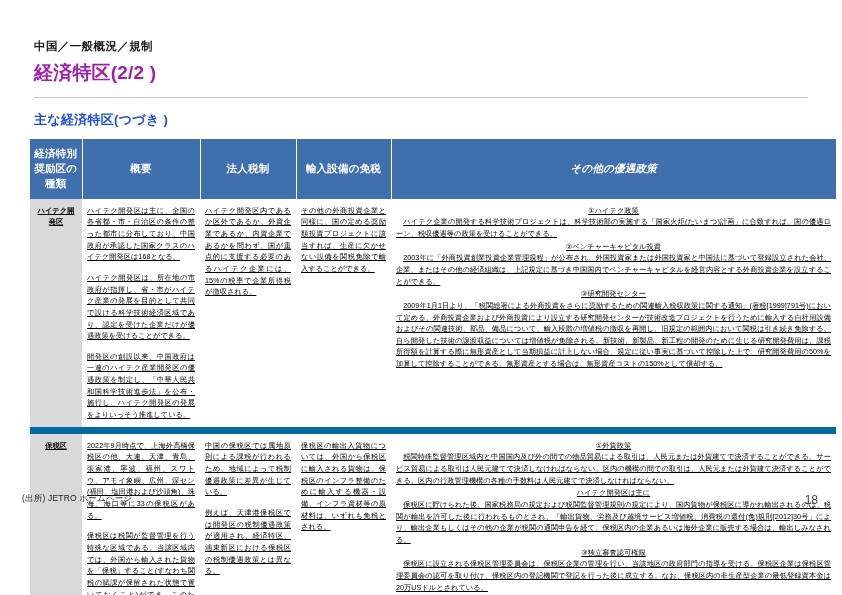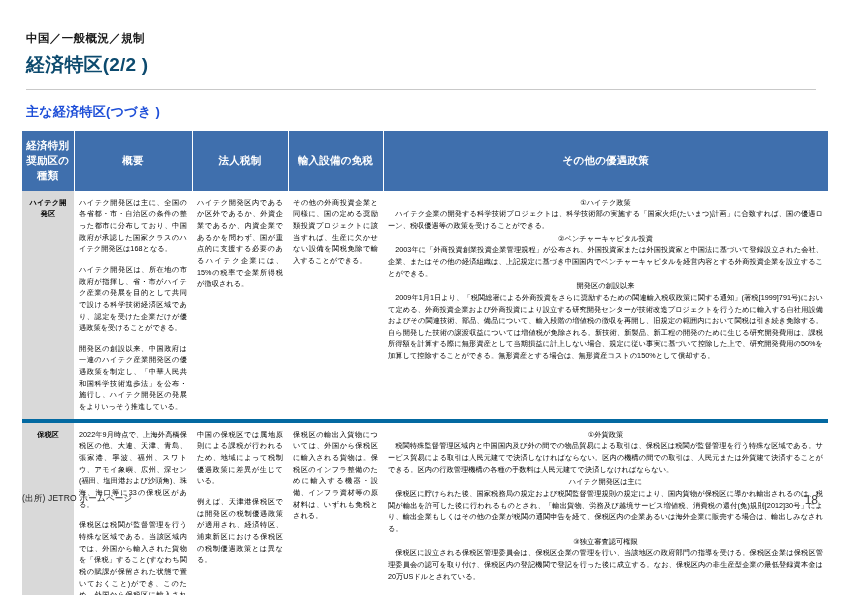--- a/index.html
+++ b/index.html
@@ -14,39 +14,39 @@
     font-family: "Liberation Sans", "DejaVu Sans", sans-serif;
     color: #000000;
     position: relative;
     overflow: hidden;
   }
   .page {
     position: relative;
     width: 842px;
     height: 519px;
     box-sizing: border-box;
-    padding: 4px;
+    padding: 12px;
   }
 
   
   .header {
     padding: 26px 26px 0 22px;
   }
   .breadcrumb {
     font-size: 11.5px;
     font-weight: bold;
     letter-spacing: 0.4px;
     color: #1a1a1a;
     line-height: 1.5;
   }
   .page-title {
     font-size: 19px;
     font-weight: bold;
     letter-spacing: 0.2px;
-    color: #0c4a6e;
+    color: #a21caf;
     margin-top: 6px;
     line-height: 1.3;
   }
   .title-rule {
     margin: 11px 22px 0 22px;
     height: 1px;
     background: #c9c9c9;
   }
   .section-title {
     font-size: 13px;
@@ -73,41 +73,43 @@
     text-align: center;
     vertical-align: middle;
     padding: 7px 3px;
     border-right: 1px solid #ffffff;
     line-height: 1.45;
     letter-spacing: 0.2px;
     height: 30px;
   }
   table.main-table thead th:last-child {
     border-right: none;
+    font-style: italic;
   }
   table.main-table td {
     vertical-align: top;
     font-size: 7.2px;
     line-height: 1.62;
     padding: 6px 5px 6px 5px;
     border-bottom: 1px solid #8d8d8d;
     letter-spacing: 0.05px;
   }
   td.cat-cell {
     background: #d9d9d9;
     text-align: center;
     vertical-align: middle;
     font-size: 9.5px;
     font-weight: bold;
     line-height: 1.5;
     letter-spacing: 0.3px;
     padding: 4px 2px;
   }
   tr.row-sep td {
-    border-bottom: 4px solid #0369a1;
+    border-bottom: 7px solid #0369a1;
+    text-decoration: underline;
   }
   .cell-p {
     margin: 0 0 9px 0;
     text-align: justify;
     text-justify: inter-ideograph;
   }
   .cell-p:last-child {
     margin-bottom: 0;
   }
   .policy-head {
@@ -193,41 +195,41 @@
             <p class="cell-p">ハイテク開発区内であるか区外であるか、外資企業であるか、内資企業であるかを問わず、国が重点的に支援する必要のあるハイテク企業には、15%の税率で企業所得税が徴収される。</p>
           </td>
           <td>
             <p class="cell-p">その他の外商投資企業と同様に、国の定める奨励類投資プロジェクトに該当すれば、生産に欠かせない設備を関税免除で輸入することができる。</p>
           </td>
           <td>
             <p class="policy-head">①ハイテク政策</p>
             <p class="policy-body">ハイテク企業の開発する科学技術プロジェクトは、科学技術部の実施する「国家火炬(たいまつ)計画」に合致すれば、国の優遇ローン、税収優遇等の政策を受けることができる。</p>
             <p class="policy-head">②ベンチャーキャピタル投資</p>
             <p class="policy-body">2003年に「外商投資創業投資企業管理規程」が公布され、外国投資家または外国投資家と中国法に基づいて登録設立された会社、企業、またはその他の経済組織は、上記規定に基づき中国国内でベンチャーキャピタルを経営内容とする外商投資企業を設立することができる。</p>
-            <p class="policy-head">開発区の創設以来</p>
+            <p class="policy-head">③研究開発センター</p>
             <p class="policy-body">2009年1月1日より、「税関総署による外商投資をさらに奨励するための関連輸入税収政策に関する通知」(署税[1999]791号)において定める、外商投資企業および外商投資により設立する研究開発センターが技術改造プロジェクトを行うために輸入する自社用設備およびその関連技術、部品、備品について、輸入段階の増値税の徴収を再開し、旧規定の範囲内において関税は引き続き免除する。自ら開発した技術の譲渡収益については増値税が免除される。新技術、新製品、新工程の開発のために生じる研究開発費用は、課税所得額を計算する際に無形資産として当期損益に計上しない場合、規定に従い事実に基づいて控除した上で、研究開発費用の50%を加算して控除することができる。無形資産とする場合は、無形資産コストの150%として償却する。</p>
           </td>
         </tr>
 
         <tr class="row-sep">
           <td class="cat-cell">保税区</td>
           <td>
             <p class="cell-p">2022年9月時点で、上海外高橋保税区の他、大連、天津、青島、張家港、寧波、福州、スワトウ、アモイ象嶼、広州、深セン(福田、塩田港および沙頭角)、珠海、海口等に33の保税区がある。</p>
             <p class="cell-p">保税区は税関が監督管理を行う特殊な区域である。当該区域内では、外国から輸入された貨物を「保税」すること(すなわち関税の賦課が保留された状態で置いておくこと)ができ、このため、外国から保税区に輸入される貨物は、保税区に入る段階では正式の通関手続きを行う必要がない。</p>
           </td>
           <td>
             <p class="cell-p">中国の保税区では属地原則による課税が行われるため、地域によって税制優遇政策に差異が生じている。</p>
             <p class="cell-p">例えば、天津港保税区では開発区の税制優遇政策が適用され、経済特区、浦東新区における保税区の税制優遇政策とは異なる。</p>
           </td>
           <td>
             <p class="cell-p">保税区の輸出入貨物については、外国から保税区に輸入される貨物は。保税区のインフラ整備のために輸入する機器・設備、インフラ資材等の原材料は、いずれも免税とされる。</p>
           </td>
           <td>
             <p class="policy-head">①外貨政策</p>
-            <p class="policy-body">税関特殊監督管理区域内と中国国内及び外の間での物品貿易による取引は、保税区は税関が監督管理を行う特殊な区域である。サービス貿易による取引は人民元建てで決済しなければならない。区内の機構の間での取引は、人民元または外貨建て決済することができる。区内の行政管理機構の各種の手数料は人民元建てで決済しなければならない。</p>
+            <p class="policy-body">税関特殊監督管理区域内と中国国内及び外の間での物品貿易による取引は、人民元または外貨建てで決済することができる。サービス貿易による取引は人民元建てで決済しなければならない。区内の機構の間での取引は、人民元または外貨建て決済することができる。区内の行政管理機構の各種の手数料は人民元建てで決済しなければならない。</p>
             <p class="policy-head">ハイテク開発区は主に</p>
             <p class="policy-body">保税区に貯けられた後、国家税務局の規定および税関監督管理規則の規定により、国内貨物が保税区に導かれ輸出されるのは、税関が輸出を許可した後に行われるものとされ、「輸出貨物、労務及び越境サービス増値税、消費税の還付(免)規則[2012]30号」により、輸出企業もしくはその他の企業が税関の通関申告を経て、保税区内の企業あるいは海外企業に販売する場合は、輸出しみなされる。</p>
             <p class="policy-head">③独立審査認可権限</p>
             <p class="policy-body">保税区に設立される保税区管理委員会は、保税区企業の管理を行い、当該地区の政府部門の指導を受ける。保税区企業は保税区管理委員会の認可を取り付け、保税区内の登記機関で登記を行った後に成立する。なお、保税区内の非生産型企業の最低登録資本金は20万USドルとされている。</p>
           </td>
         </tr>
 
       </tbody>
     </table>
   </div>

